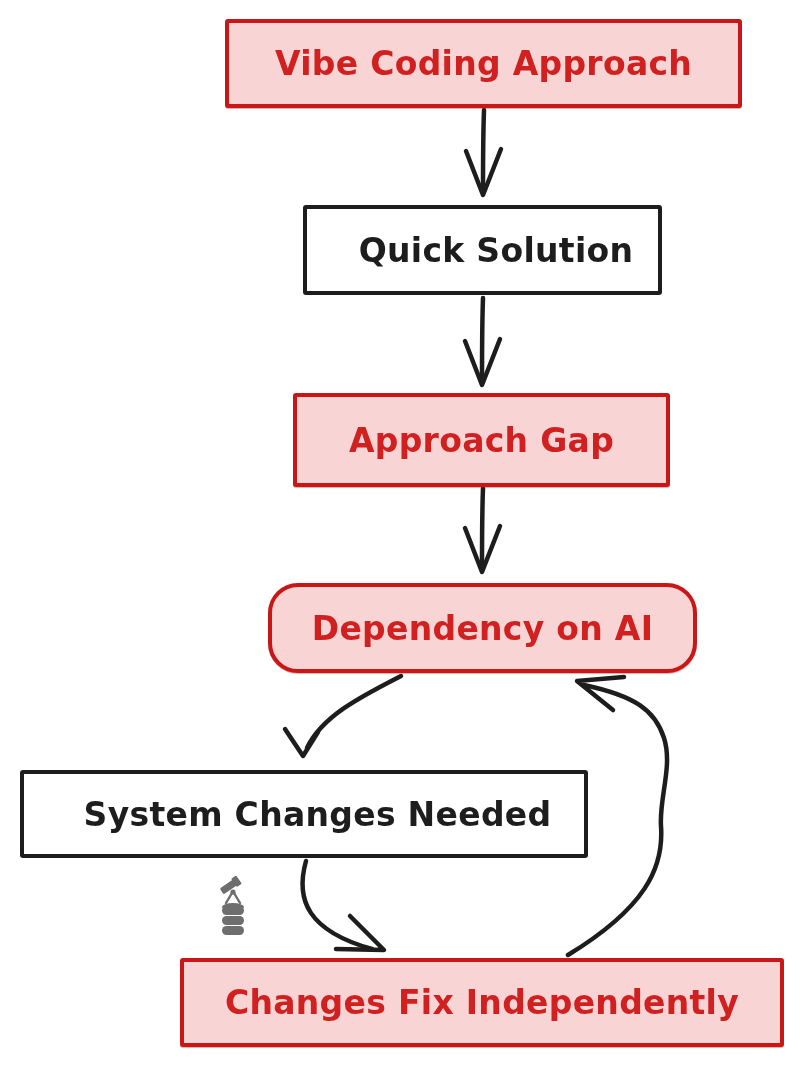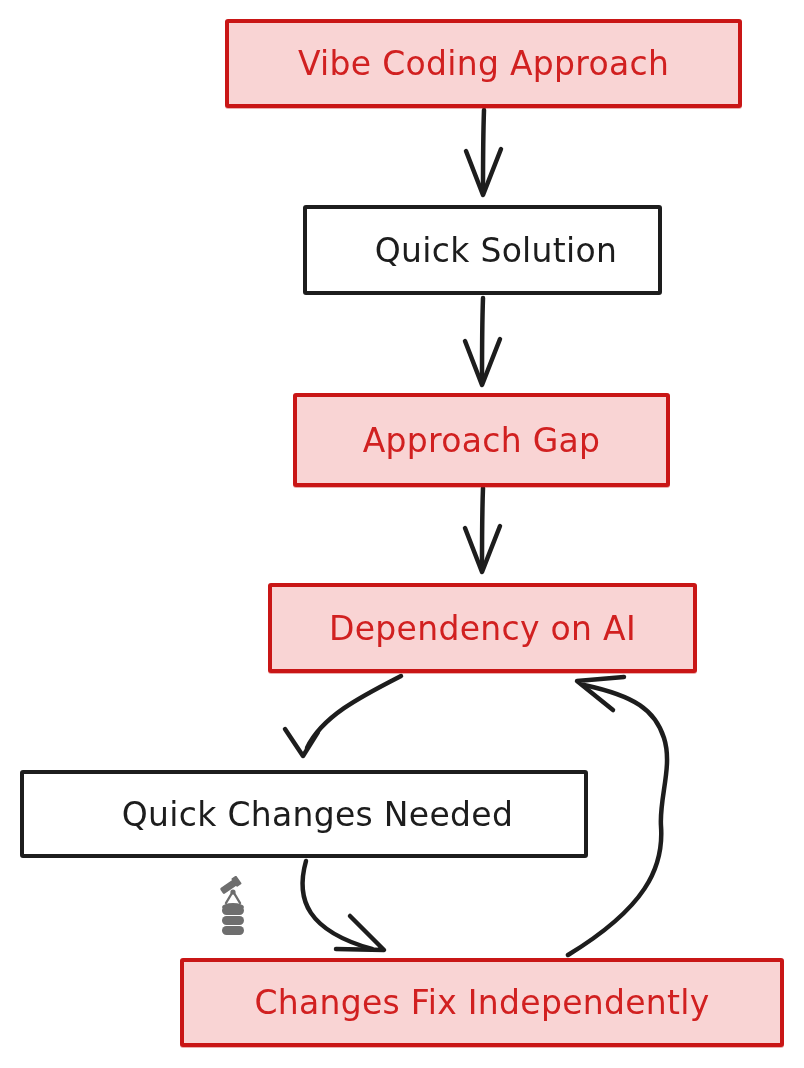--- a/index.html
+++ b/index.html
@@ -20,40 +20,40 @@
     stroke-linecap:round;
     stroke-linejoin:round;
   }
   .node{
     position:absolute;
     box-sizing:border-box;
     display:flex;align-items:center;justify-content:center;
     text-align:center;
     border-radius:3px;
     font-size:33px;
-    font-weight:400;
+    font-weight:700;
     letter-spacing:0.3px;
     white-space:nowrap;
   }
   .node.red{
     background:var(--pink-fill,#f9d4d4);
     border:4.5px solid var(--red-border,#c91616);
     color:var(--red-text,#d12020);
     box-shadow:0 1px 0 rgba(201,22,22,0.35);
   }
   .node.plain{
     background:var(--white-fill,#ffffff);
     border:4.5px solid var(--ink,#1d1d1d);
     color:var(--ink,#1d1d1d);
     padding-left:27px;
   }
   #node-vibe      {left:225px;top:19px; width:517px;height:89px;}
   #node-quick     {left:303px;top:205px;width:359px;height:90px;}
   #node-knowledge {left:293px;top:393px;width:377px;height:94px;}
-  #node-dependency{left:268px;top:583px;width:429px;height:90px;}
+  #node-dependency{left:268px;top:583px;width:429px;height:90px;border-radius:30px;}
   #node-system    {left:20px; top:770px;width:568px;height:88px;}
   #node-cannot    {left:180px;top:958px;width:604px;height:89px;}
   .mini-icon{
     position:absolute;left:216px;top:876px;width:34px;height:64px;
   }
   .mini-icon svg{width:100%;height:100%;}
   .mini-icon .g{fill:var(--icon-gray,#6e6e6e);stroke:none;}
   .mini-icon .gl{stroke:var(--icon-gray,#6e6e6e);stroke-width:2.4;fill:none;stroke-linecap:round;}
 </style>
 </head>
@@ -104,21 +104,21 @@
 
   <div class="node red" id="node-knowledge">
     <span>Approach Gap</span>
   </div>
 
   <div class="node red" id="node-dependency">
     <span>Dependency on AI</span>
   </div>
 
   <div class="node plain" id="node-system">
-    <span>Quick Changes Needed</span>
+    <span>System Changes Needed</span>
   </div>
 
   <div class="node red" id="node-cannot">
     <span>Changes Fix Independently</span>
   </div>
 
   <div class="mini-icon">
     <svg viewBox="0 0 34 64" xmlns="http://www.w3.org/2000/svg">
 
       <g transform="translate(6,16) rotate(-35)">

